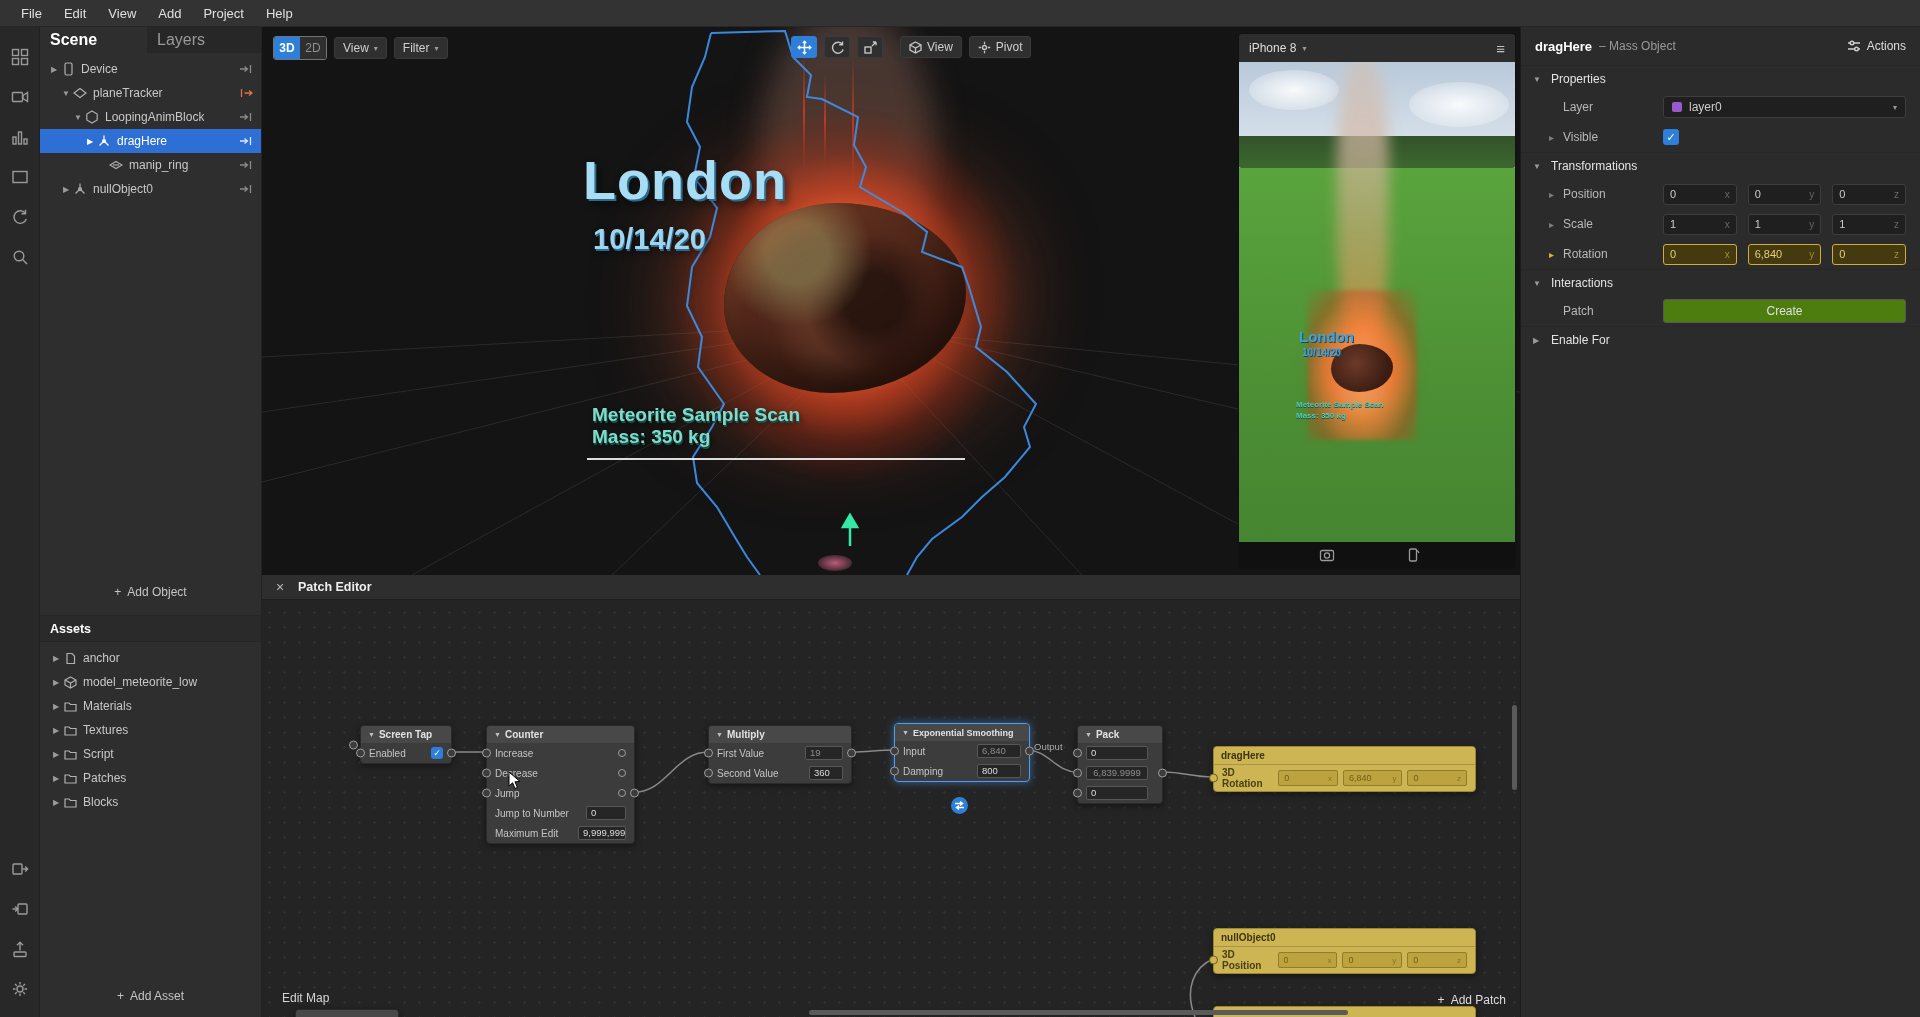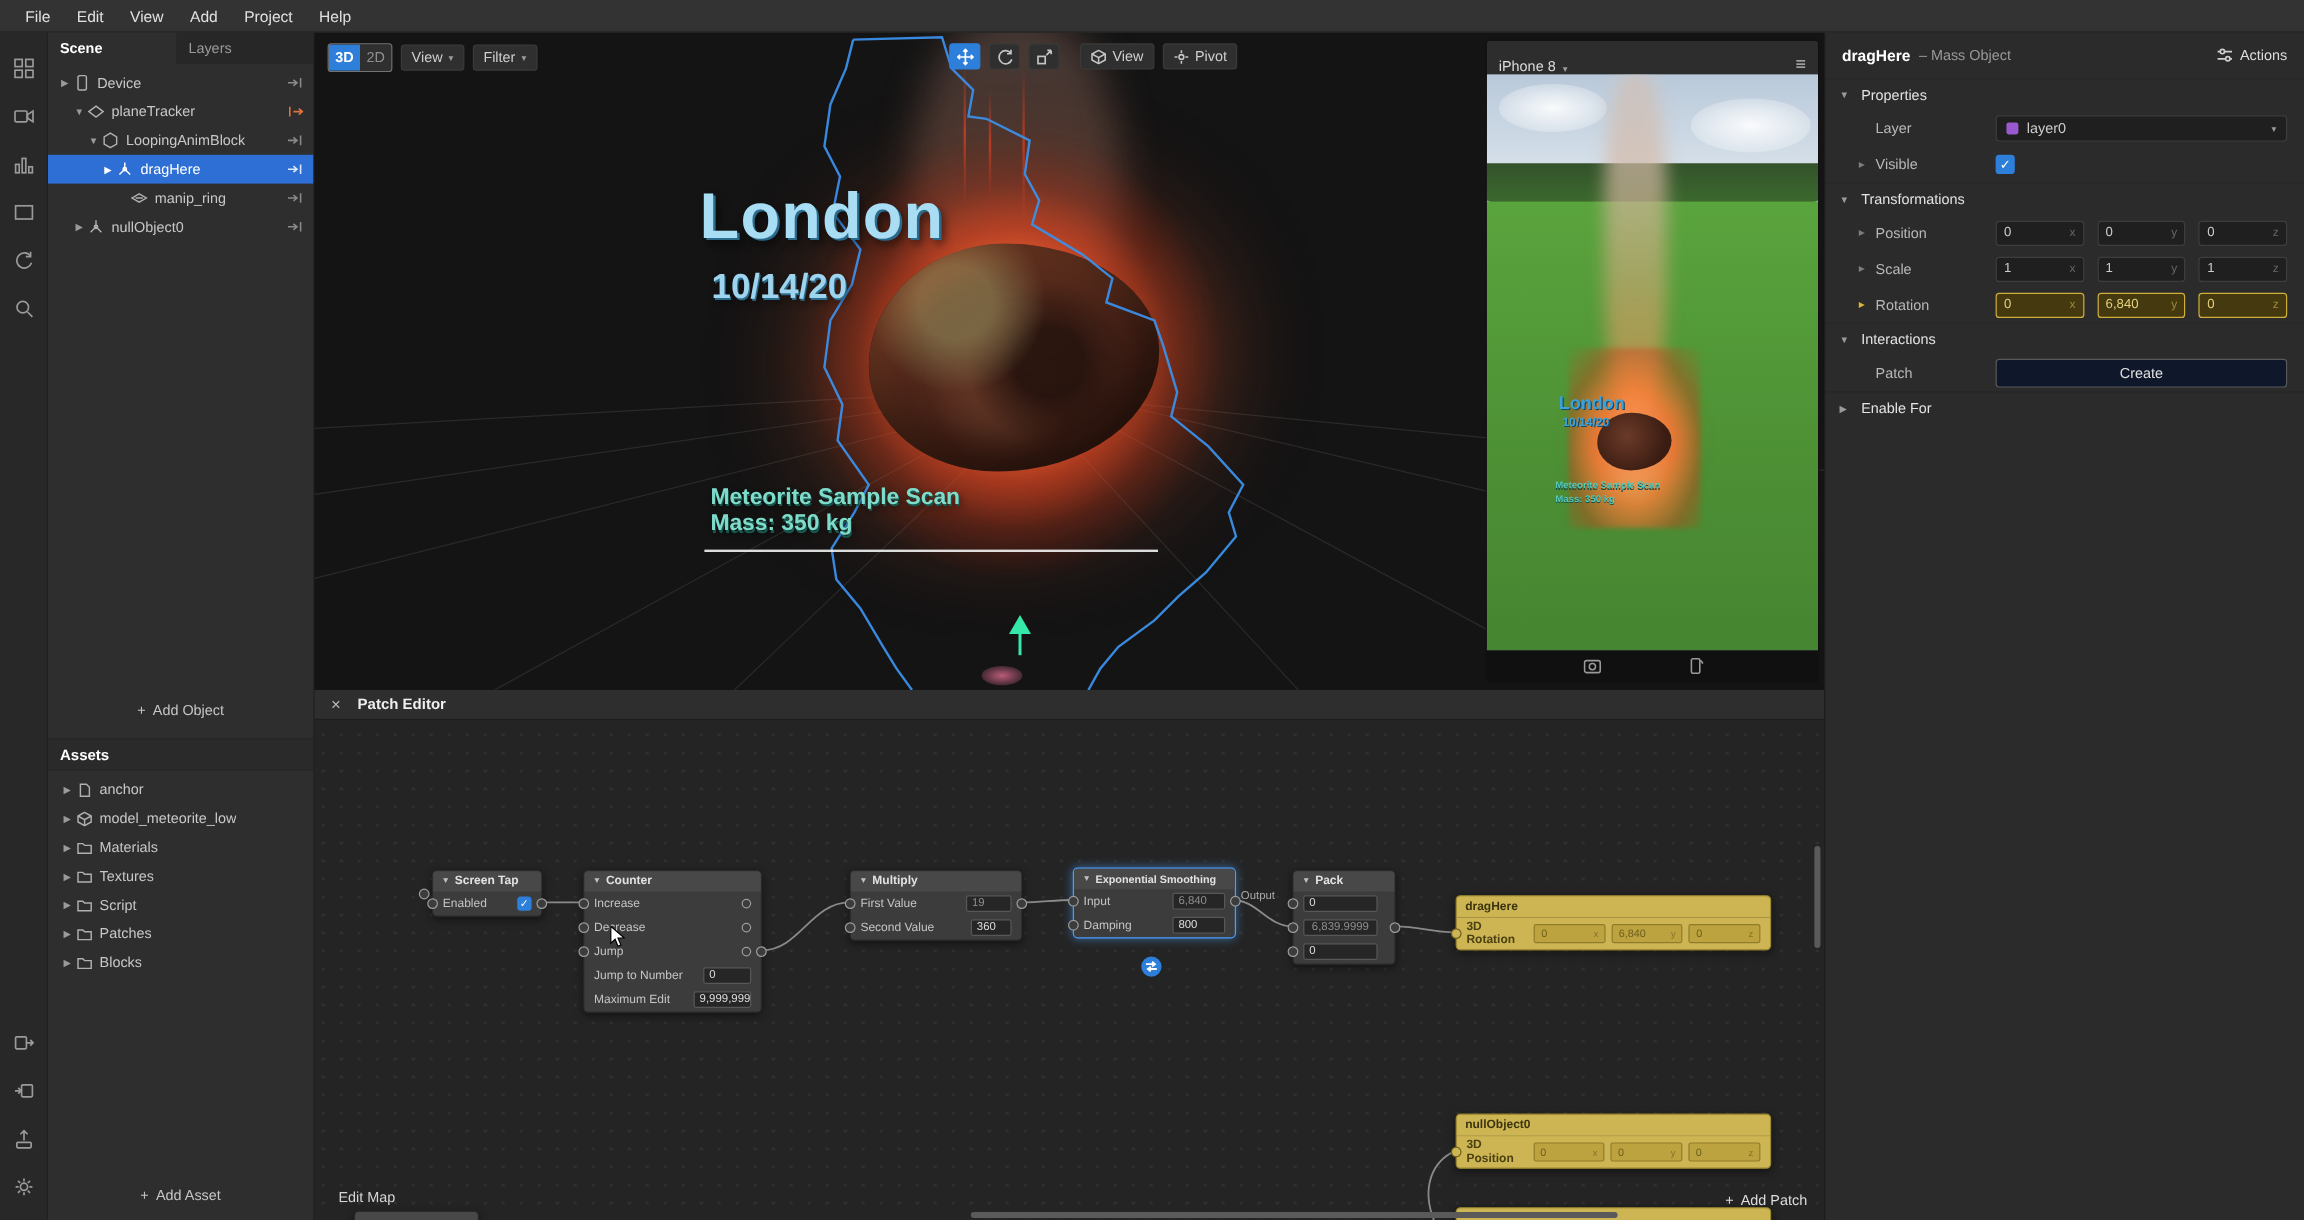--- a/index.html
+++ b/index.html
@@ -15,21 +15,21 @@
   #toolstrip { position:absolute; top:27px; left:0; bottom:0; width:40px; background:#282828;
     border-right:1px solid #202020; display:flex; flex-direction:column; align-items:center; padding-top:10px;}
   .stripbtn { width:40px; height:40px; display:flex; align-items:center; justify-content:center; }
   .stripbtn svg { stroke:#9a9a9a; fill:none; stroke-width:1.4; }
   #strip-bottom { margin-top:auto; padding-bottom:8px; display:flex; flex-direction:column; align-items:center;}
 
   
   #scenepanel { position:absolute; top:27px; left:40px; width:222px; height:588px; background:#2e2e2e; border-right:1px solid #222;}
   #assetspanel { position:absolute; top:615px; left:40px; width:222px; bottom:0; background:#2e2e2e; border-right:1px solid #222; border-top:1px solid #262626;}
   .tabs { display:flex; height:26px; }
-  .tab { flex:1; display:flex; align-items:center; padding-left:10px; font-size:12px; }
+  .tab { flex:1; display:flex; align-items:center; padding-left:10px; font-size:16px; }
   .tab.active { background:#2e2e2e; color:#fff; font-weight:bold; }
   .tab.inactive { background:#272727; color:#9a9a9a; border-bottom:1px solid #262626;}
   .tree { padding-top:4px; }
   .trow { height:24px; display:flex; align-items:center; padding-right:8px; cursor:default; color:#c8c8c8;}
   .trow .tw { width:12px; font-size:8px; color:#9a9a9a; text-align:center; flex:none;}
   .trow .oicon { width:16px; height:14px; margin-right:5px; flex:none; display:flex; align-items:center; justify-content:center;}
   .trow .oicon svg { stroke:#b0b0b0; fill:none; stroke-width:1.2;}
   .trow .tlabel { font-size:12px; white-space:nowrap; overflow:hidden;}
   .trow .ins { margin-left:auto; flex:none; display:flex; align-items:center;}
   .trow .ins svg { stroke:#8a8a8a; fill:none; stroke-width:1.3;}
@@ -88,21 +88,21 @@
   .ibtn { width:26px; height:22px; background:#2f2f2f; border:1px solid #3a3a3a; border-radius:3px;
     display:flex; align-items:center; justify-content:center; cursor:pointer;}
   .ibtn.on { background:#2d7fd9; border-color:#2d7fd9;}
   .ibtn svg { stroke:#c5c5c5; fill:none; stroke-width:1.4;}
   .ibtn.on svg { stroke:#fff;}
   .tbtn svg { stroke:#c5c5c5; fill:none; stroke-width:1.3;}
 
   
   #simulator { position:absolute; top:6px; right:4px; width:278px; height:536px; background:#1b1b1b;
     border:1px solid #111; border-radius:4px; overflow:hidden; z-index:5;}
-  #sim-header { height:28px; background:#2d2d2d; display:flex; align-items:flex-end; padding:0 10px; gap:6px;}
+  #sim-header { height:28px; background:#2d2d2d; display:flex; align-items:center; padding:0 10px; gap:6px;}
   #sim-header .devname { color:#ddd; font-size:12px;}
   #sim-header .caret { font-size:8px; color:#9a9a9a;}
   #sim-header .burger { margin-left:auto; color:#c0c0c0; font-size:15px; cursor:pointer;}
   #sim-screen { position:absolute; top:28px; left:0; right:0; bottom:26px; overflow:hidden; background:#9db4c8;}
   .sim-sky { position:absolute; top:0; left:0; right:0; height:82px;
     background:linear-gradient(#b9c9da, #d7e1ea); }
   .cloud { position:absolute; border-radius:50%; background:radial-gradient(rgba(255,255,255,.9), rgba(255,255,255,0)); }
   .sim-trees { position:absolute; top:74px; left:0; right:0; height:34px;
     background:linear-gradient(#33522a, #3c6a2e); border-radius:0 0 10% 10%;}
   .sim-grass { position:absolute; top:106px; left:0; right:0; bottom:0;
@@ -184,21 +184,21 @@
   .dropdown .dval { color:#ccc; font-size:12px;}
   .dropdown .caret { margin-left:auto; font-size:8px; color:#9a9a9a;}
   .checkbox { width:16px; height:16px; background:#2d7fd9; border-radius:3px; display:flex;
     align-items:center; justify-content:center; color:#fff; font-size:11px; cursor:pointer;}
   .vecrow { display:flex; gap:11px; flex:1;}
   .ibox { flex:1; height:21px; background:#1f1f1f; border:1px solid #3d3d3d; border-radius:3px;
     display:flex; align-items:center; justify-content:space-between; padding:0 6px; font-size:11px; color:#ccc;}
   .ibox .ax { color:#666; font-size:10px;}
   .ibox.ylw { background:#44390f; border-color:#cfae3a; color:#e3cf7a;}
   .ibox.ylw .ax { color:#a08a3a;}
-  .createbtn { flex:1; height:24px; background:#0f172a; border:1px solid #585858; border-radius:3px;
+  .createbtn { flex:1; height:24px; background:#4d7c0f; border:1px solid #585858; border-radius:3px;
     display:flex; align-items:center; justify-content:center; color:#e0e0e0; font-size:12px; cursor:pointer;text-align:center;}
 </style>
 </head>
 <body>
 
 <div id="menubar">
   <span class="mitem">File</span>
   <span class="mitem">Edit</span>
   <span class="mitem">View</span>
   <span class="mitem">Add</span>

